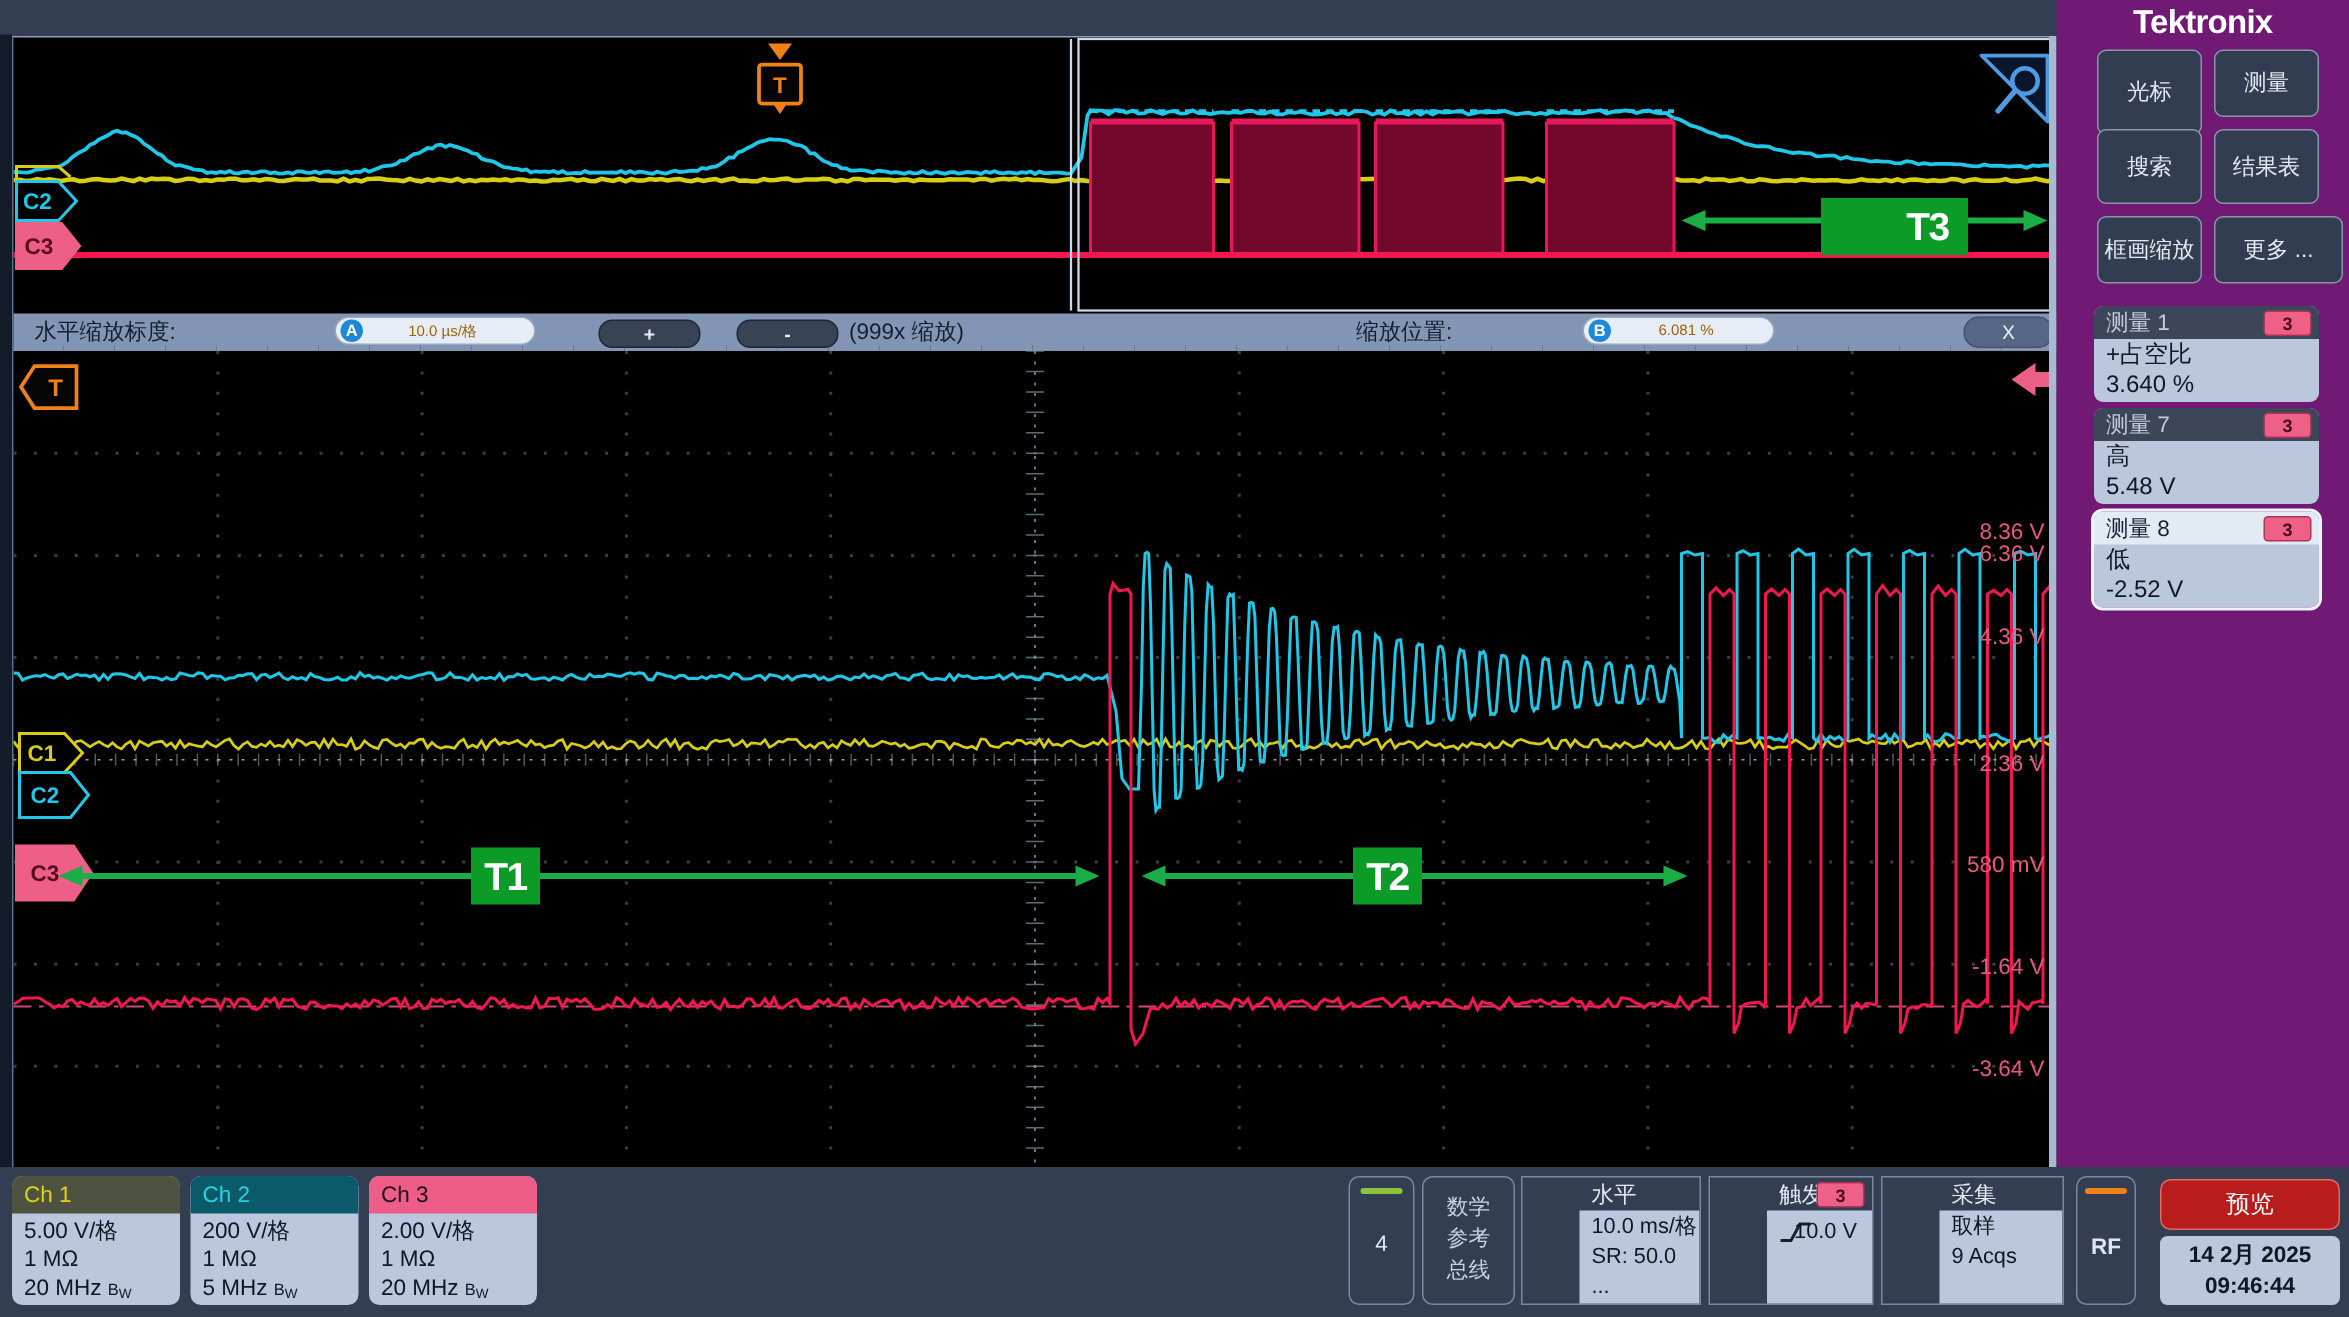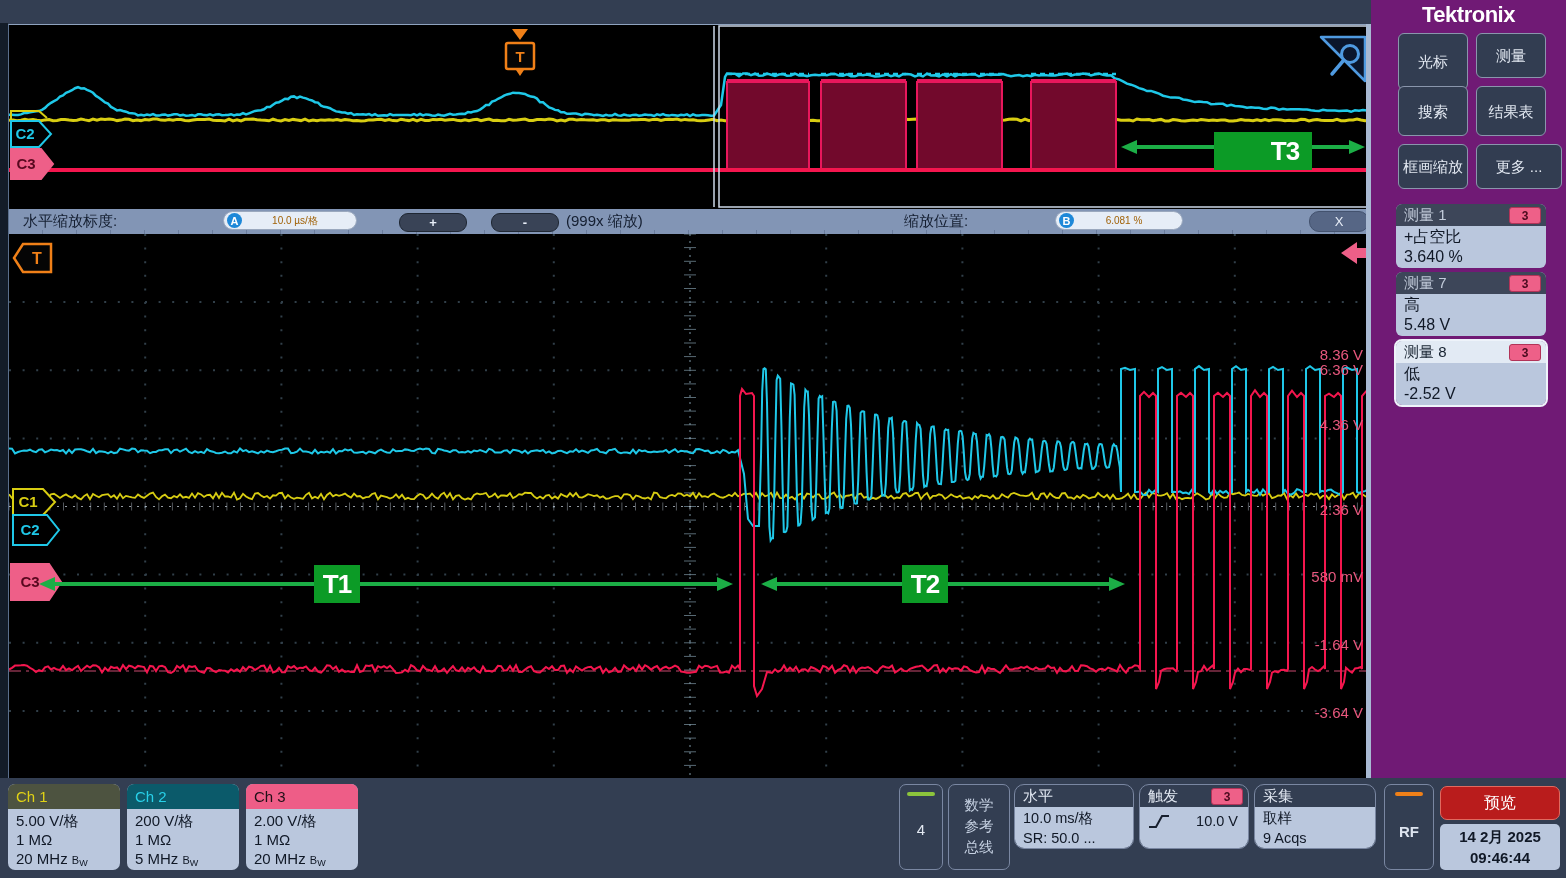--- a/index.html
+++ b/index.html
@@ -51,21 +51,21 @@
   .meas-body{padding:1px 0 0 8px;color:#101826;font-size:16px;line-height:20px;}
   
   #bottombar{position:absolute;left:0;top:778px;width:1566px;height:100px;background:#333e52;}
   .chbadge{position:absolute;top:6px;width:112px;height:86px;border-radius:7px;overflow:hidden;background:#bac7dd;}
   .chbadge .head{height:25px;font-size:15px;display:flex;align-items:center;padding-left:8px;}
   .chbadge .body{padding:2px 0 0 8px;font-size:15px;line-height:19px;color:#101826;}
   .bw-b{font-size:11px;}
   .bw-w{font-size:9px;vertical-align:-2px;}
   .outline-box{position:absolute;top:6px;height:86px;border:1.5px solid #7a87a2;border-radius:7px;box-sizing:border-box;}
   .ind-line{position:absolute;left:50%;top:7px;transform:translateX(-50%);width:28px;height:4px;border-radius:2px;}
-  .titled-badge{position:absolute;top:6px;height:65px;border:1px solid #7a87a2;border-radius:10px;box-sizing:border-box;overflow:hidden;}
+  .titled-badge{position:absolute;top:6px;height:86px;border:1px solid #7a87a2;border-radius:0;box-sizing:border-box;overflow:hidden;padding-left:38px;}
   .titled-badge .thead{height:22px;color:#e2e8f2;font-size:15px;display:flex;align-items:center;padding-left:8px;position:relative;}
   .titled-badge .tbody{background:#bac7dd;height:62px;padding:1px 0 0 8px;font-size:14.5px;line-height:20px;color:#101826;}
   #preview-btn{position:absolute;left:1440px;top:786px;width:120px;height:34px;background:#b91c1c;border:1px solid #e06a60;
     border-radius:7px;color:#fff;font-size:16px;display:flex;align-items:center;justify-content:center;box-sizing:border-box;}
   #datetime{position:absolute;left:1440px;top:824px;width:120px;height:46px;background:#bac7dd;border-radius:5px;
     color:#101826;font-size:15px;font-weight:600;display:flex;flex-direction:column;align-items:center;justify-content:center;line-height:21px;}
 </style>
 </head>
 <body>
 <div id="stage">
@@ -303,21 +303,21 @@
         <div style="position:absolute;right:10px;top:4px;">10.0 V</div>
       </div>
     </div>
     <div class="titled-badge" style="left:1254px;width:122px;">
       <div class="thead">采集</div>
       <div class="tbody">
         <div>取样</div>
         <div>9 Acqs</div>
       </div>
     </div>
-    <div class="outline-box" style="left:1384px;width:50px;">
+    <div class="outline-box" style="left:1384px;width:40px;">
       <div class="ind-line" style="background:#f08018;"></div>
       <div style="position:absolute;left:0;top:38px;width:100%;text-align:center;color:#dde4ef;font-size:15px;font-weight:700;">RF</div>
     </div>
   </div>
 
   <div id="preview-btn">预览</div>
   <div id="datetime">
     <div>14 2月 2025</div>
     <div>09:46:44</div>
   </div>

